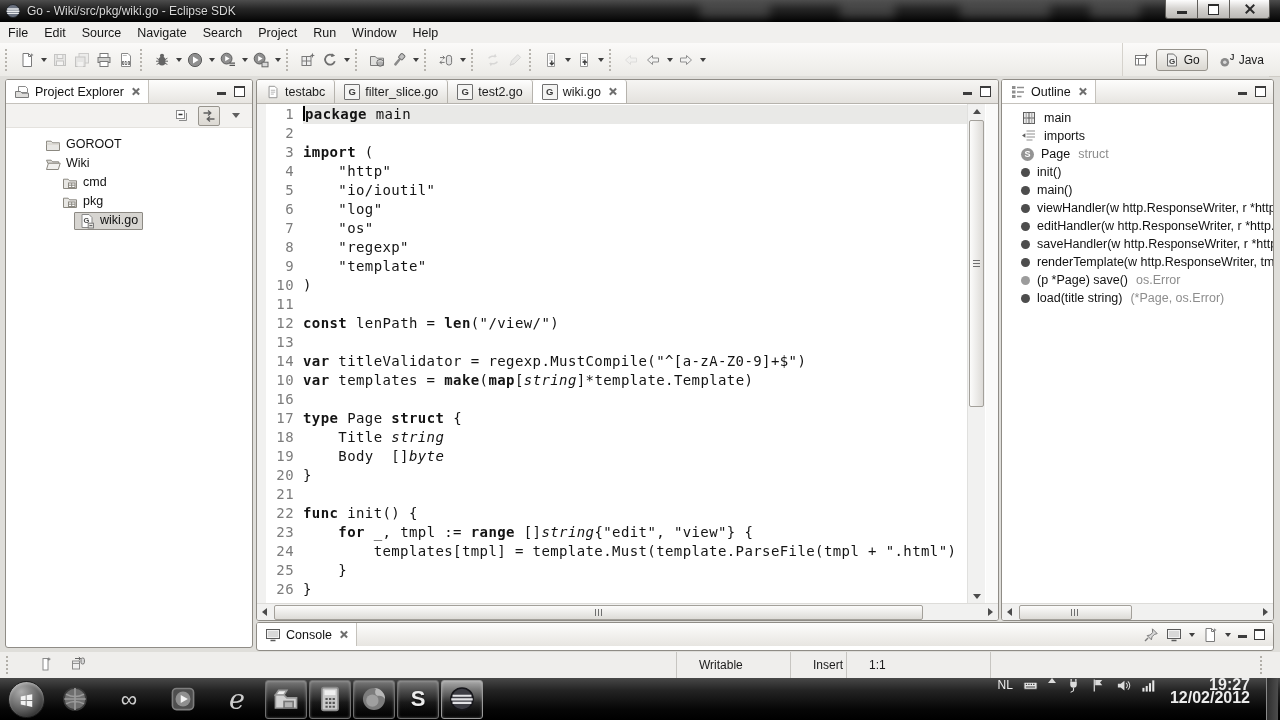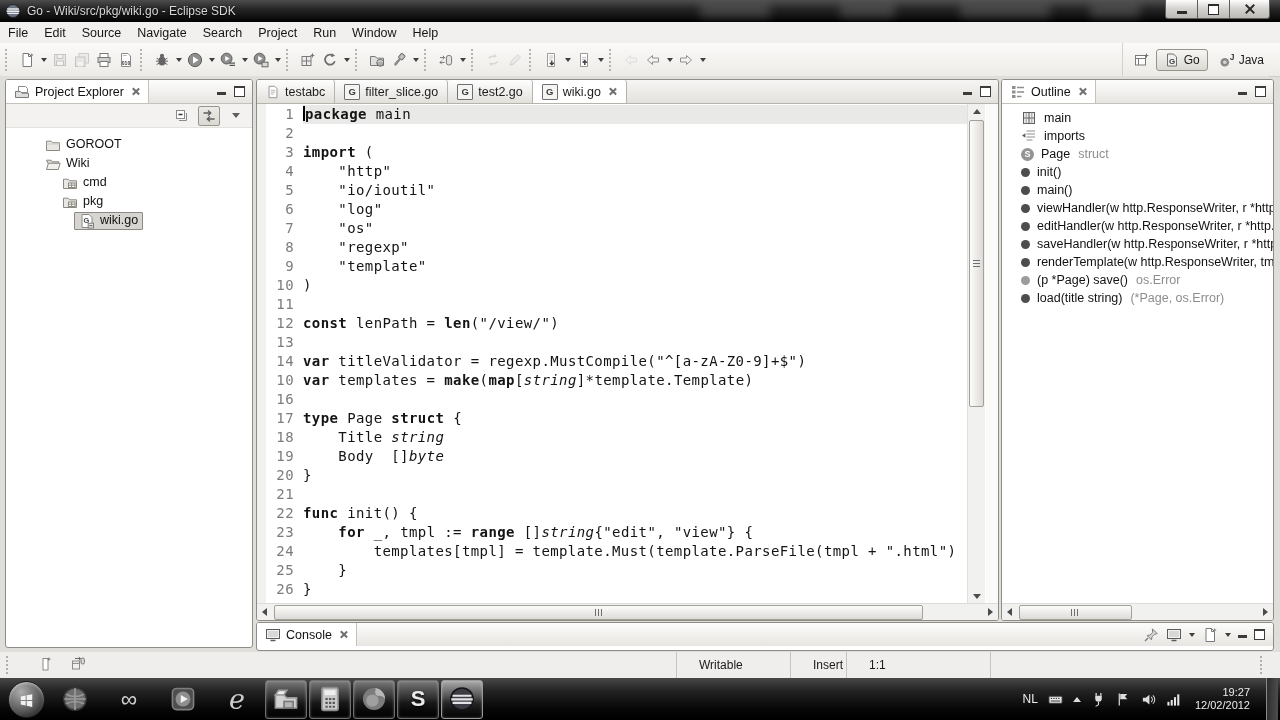--- a/index.html
+++ b/index.html
@@ -138,24 +138,24 @@
   .app{width:40px;height:37px;display:flex;align-items:center;justify-content:center;border-radius:3px;margin:0 1px;}
   .app.plain{margin:0 7px;}
   .app svg{width:26px;height:26px}
   .app.open{background:linear-gradient(rgba(255,255,255,.30),rgba(255,255,255,.12) 42%,rgba(255,255,255,.04) 58%,rgba(0,0,0,.28));
     border:1px solid #6f6f6f;box-shadow:inset 0 0 3px rgba(255,255,255,.35);}
   .app.active{background:linear-gradient(rgba(255,255,255,.55),rgba(255,255,255,.25) 42%,rgba(255,255,255,.1) 58%,rgba(0,0,0,.2));
     border:1px solid #9a9a9a;}
   .glyph-inf{font-size:23px;color:#cfcfcf;line-height:1;}
   .glyph-e{font-family:"DejaVu Serif","Liberation Serif",serif;font-style:italic;font-size:27px;color:#cdcdcd;line-height:1;}
   .glyph-s{font-size:22px;font-weight:bold;color:#ececec;line-height:1;text-shadow:0 1px 2px #000;}
-  .tray{margin-left:auto;display:flex;align-items:center;gap:10px;color:#ececec;font-size:12px;padding-right:2px;}
+  .tray{margin-left:auto;display:flex;gap:10px;color:#ececec;font-size:12px;padding-right:2px;}
   .tray .icon svg{width:15px;height:15px}
   .tri-up-sm{width:0;height:0;border-left:4px solid transparent;border-right:4px solid transparent;border-bottom:5px solid #dcdcdc;}
-  .clock{text-align:right;font-size:11px;line-height:13px;padding-left:4px;}
+  .clock{text-align:right;font-size:16px;line-height:13px;padding-left:4px;font-weight:bold;}
   .showdesk{width:11px;height:42px;margin-left:6px;border-left:1px solid #8a8a8a;
     background:linear-gradient(90deg,#2e2e2e,#4d4d4d);}
 </style>
 </head>
 <body>
 
 <div class="screen">
 
   <div class="titlebar">
     <span class="blob" style="left:700px;width:70px"></span>

